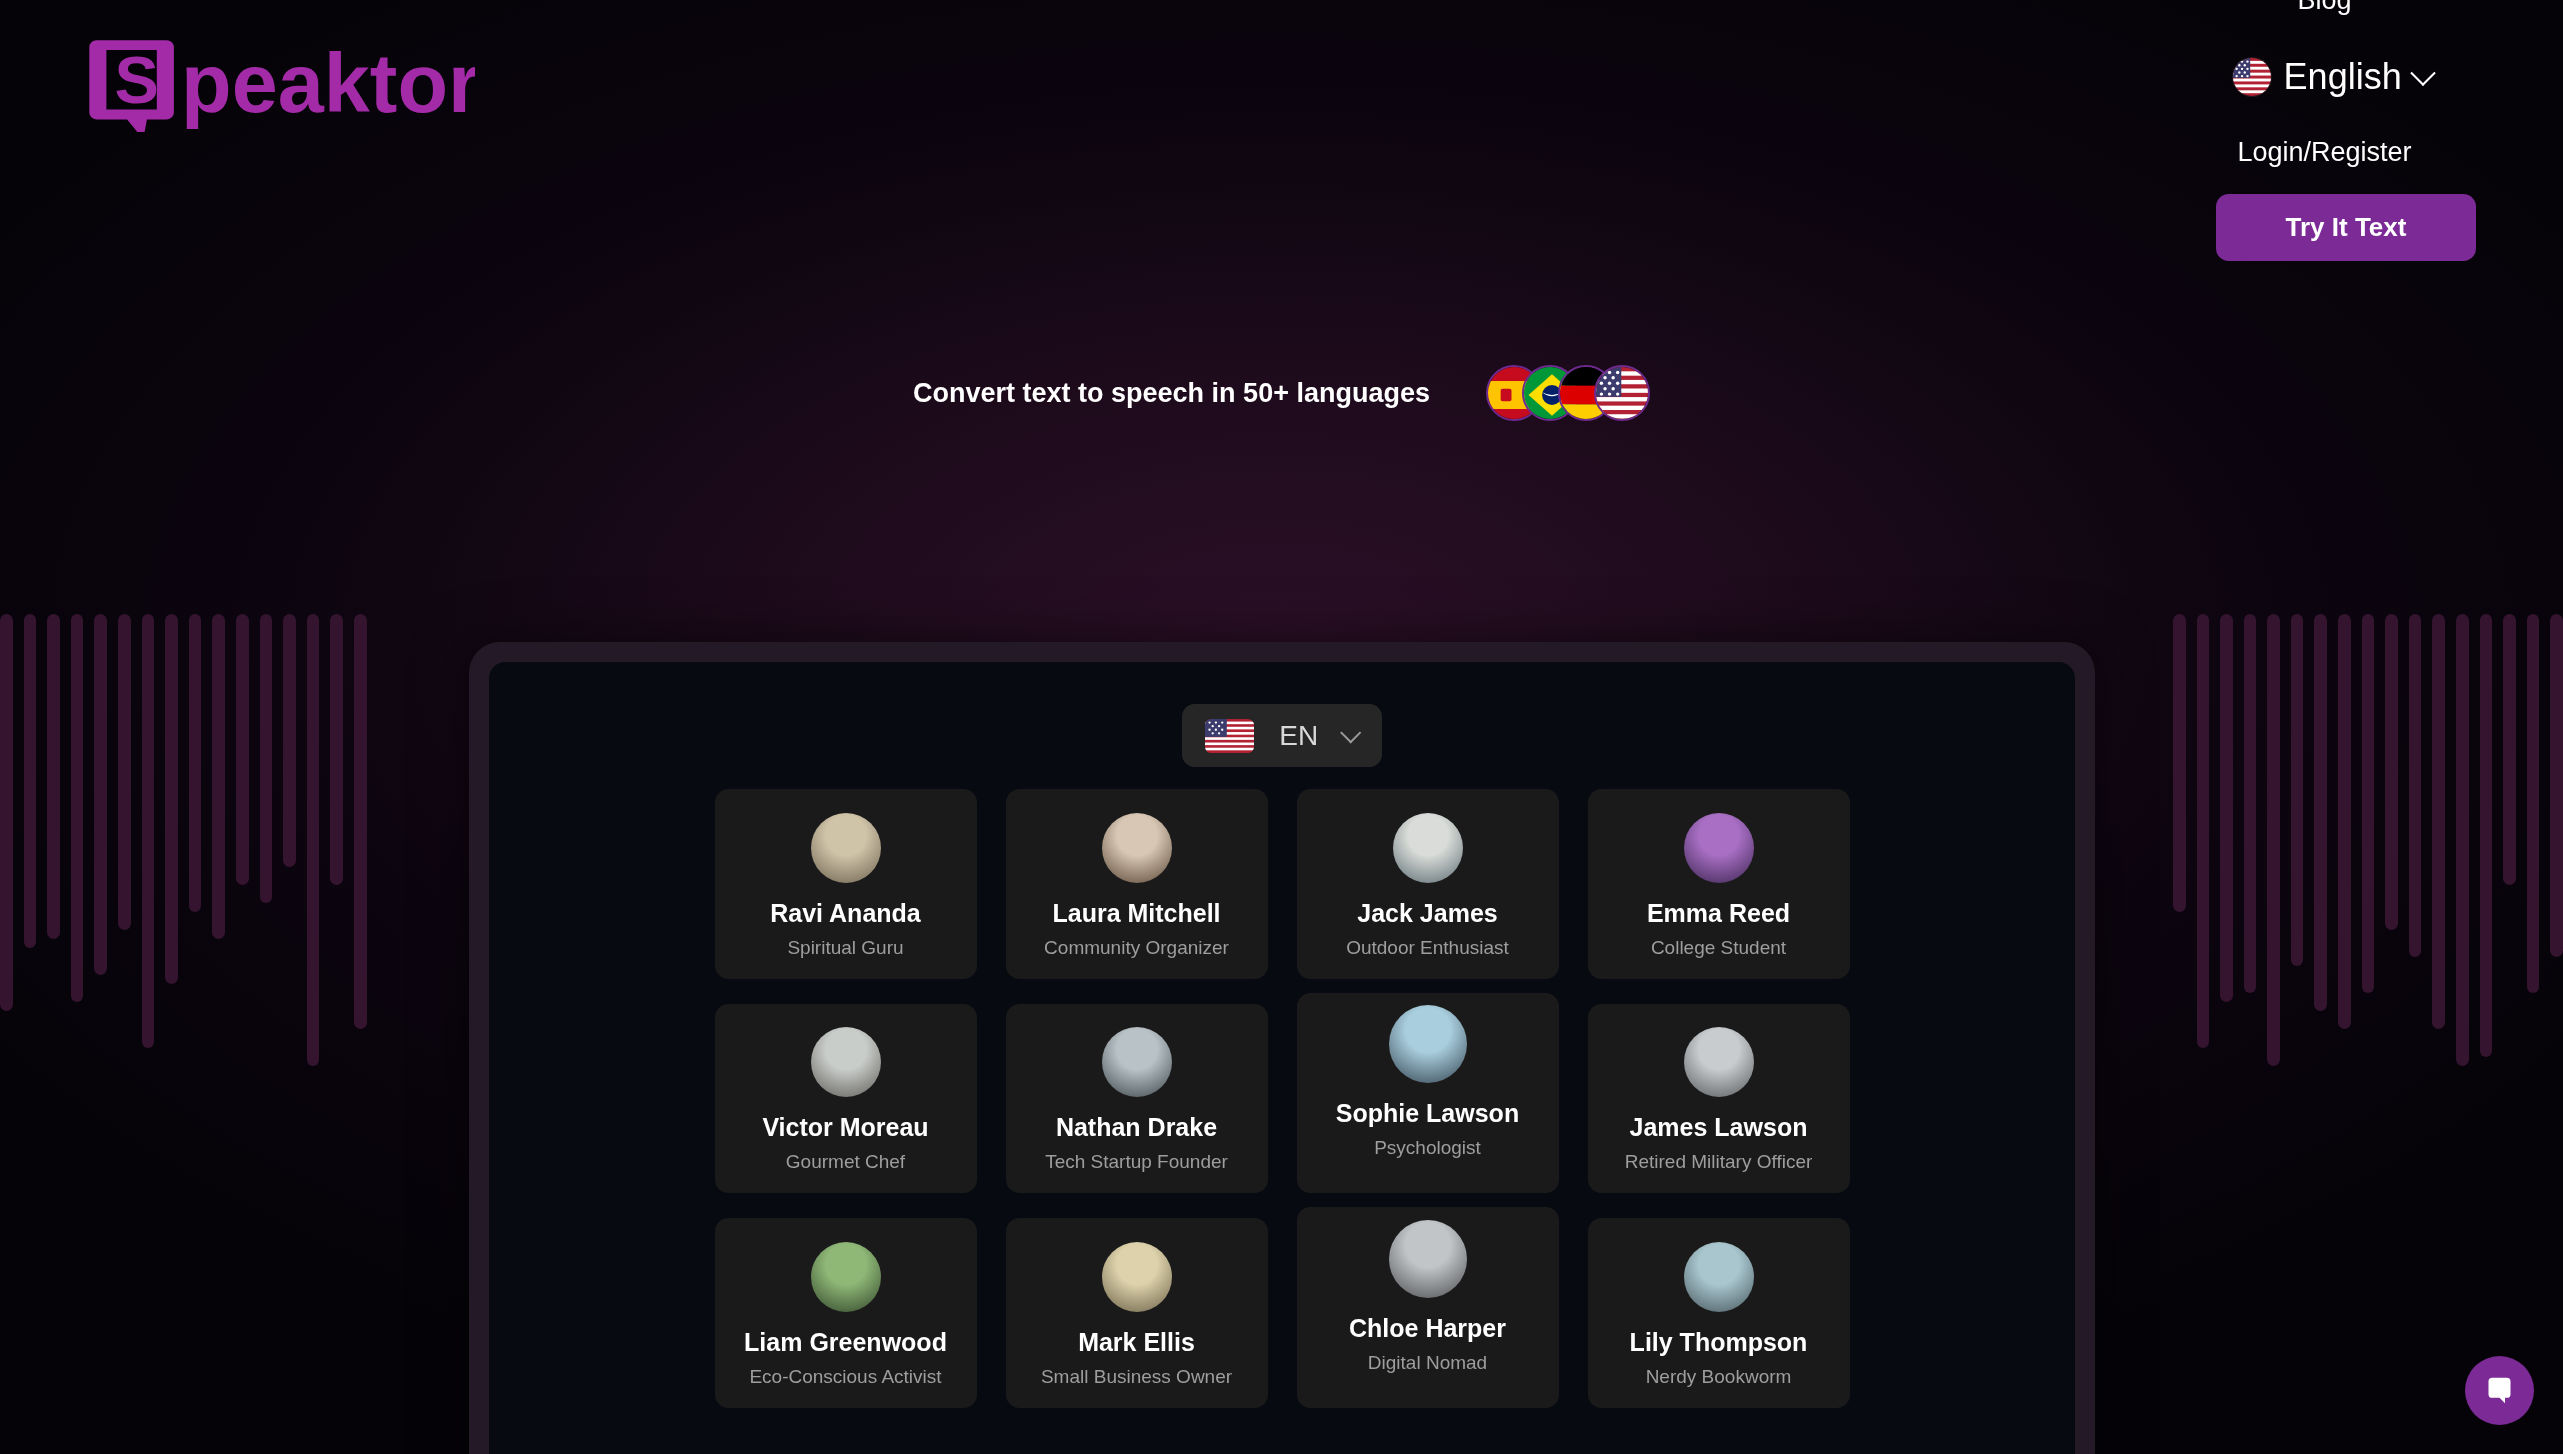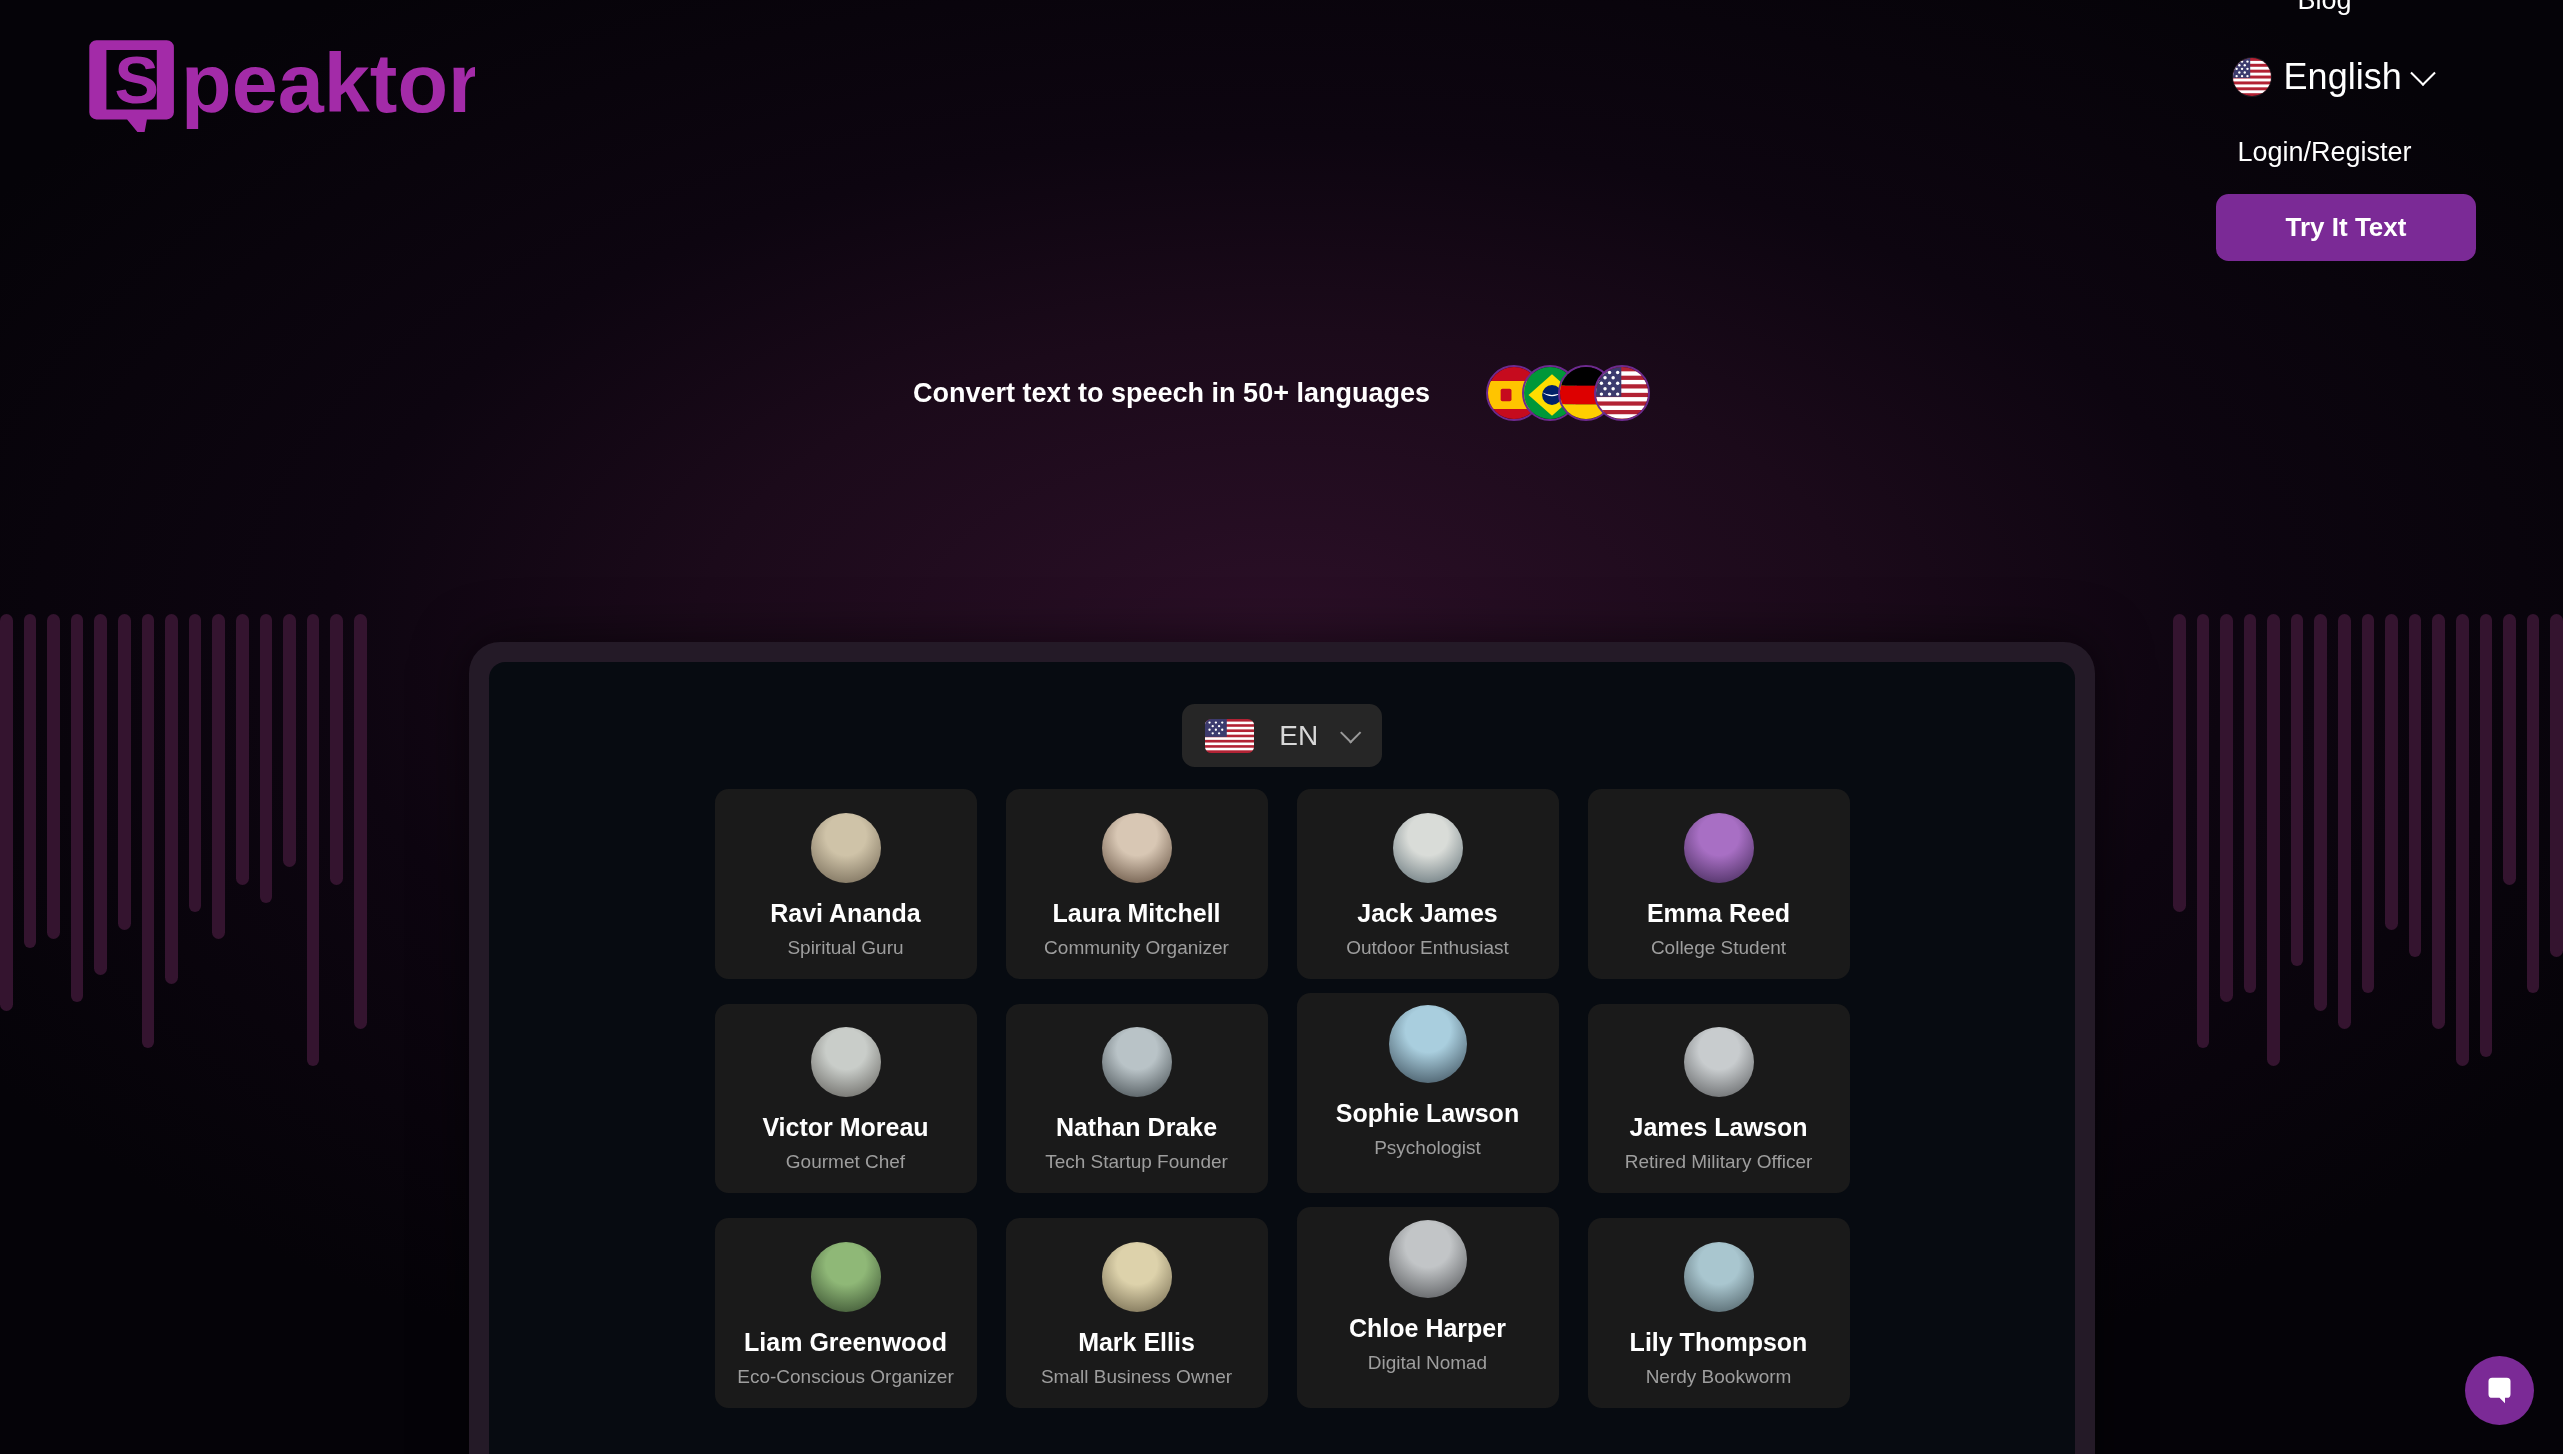--- a/index.html
+++ b/index.html
@@ -477,21 +477,21 @@
             <div class="voice-card">
               <div class="av" style="background: radial-gradient(circle at 50% 32%, rgb(200, 204, 206) 0%, rgb(200, 204, 206) 34%, rgb(86, 88, 90) 100%);"></div>
               <div class="nm">James Lawson</div>
               <div class="rl">Retired Military Officer</div>
             </div>
           </div>
           <div class="voice-row">
             <div class="voice-card">
               <div class="av" style="background: radial-gradient(circle at 50% 32%, rgb(143, 184, 119) 0%, rgb(143, 184, 119) 34%, rgb(49, 69, 42) 100%);"></div>
               <div class="nm">Liam Greenwood</div>
-              <div class="rl">Eco-Conscious Organizer</div>
+              <div class="rl">Eco-Conscious Activist</div>
             </div>
             <div class="voice-card">
               <div class="av" style="background: radial-gradient(circle at 50% 32%, rgb(221, 210, 171) 0%, rgb(221, 210, 171) 34%, rgb(106, 96, 71) 100%);"></div>
               <div class="nm">Mark Ellis</div>
               <div class="rl">Small Business Owner</div>
             </div>
             <div class="voice-card featured">
               <div class="av" style="background: radial-gradient(circle at 50% 32%, rgb(194, 197, 199) 0%, rgb(194, 197, 199) 34%, rgb(74, 76, 79) 100%);"></div>
               <div class="nm">Chloe Harper</div>
               <div class="rl">Digital Nomad</div>

